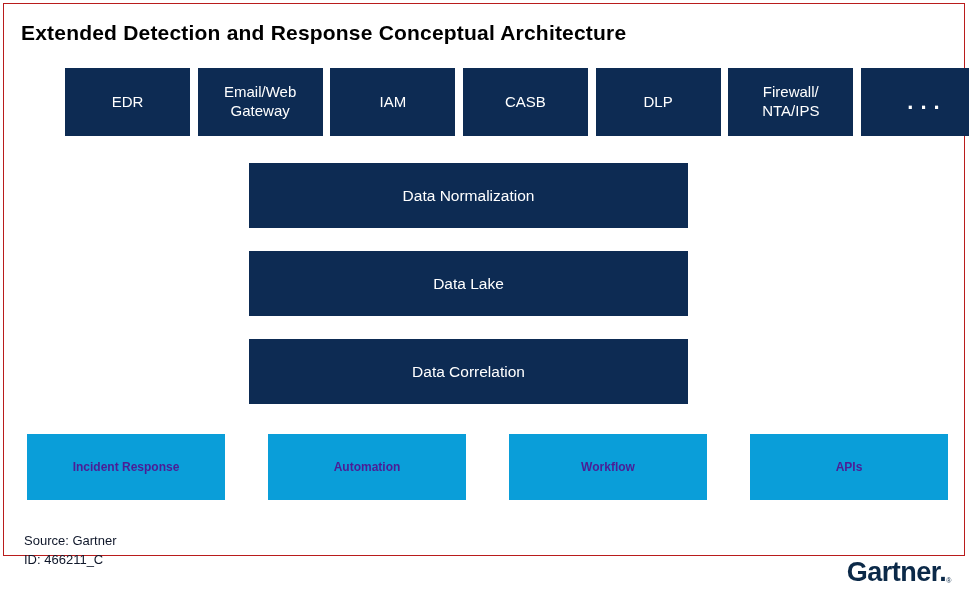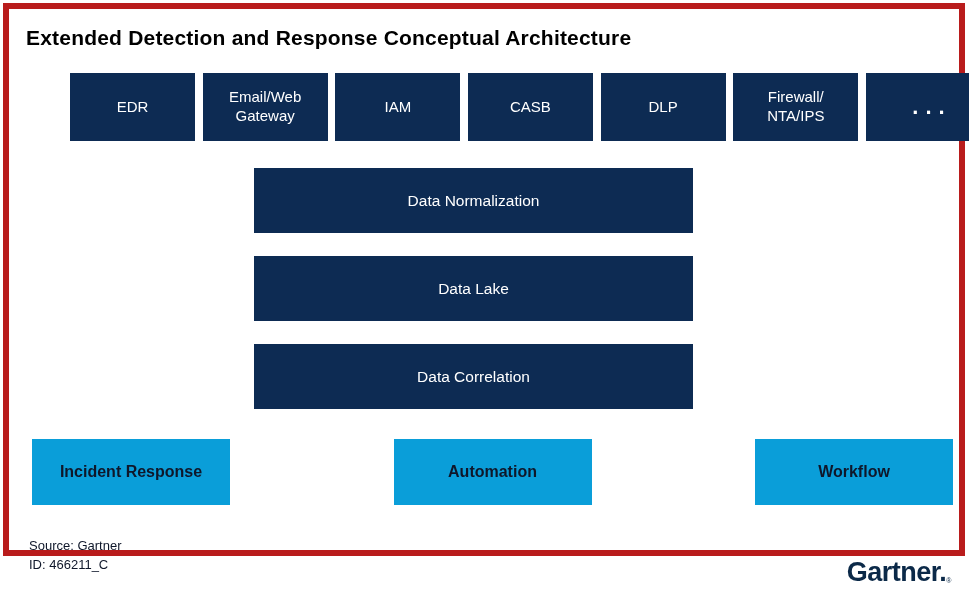--- a/index.html
+++ b/index.html
@@ -10,21 +10,21 @@
     position:relative;
     width:969px; height:594px;
     background:#ffffff;
     overflow:hidden;
   }
 
   .frame {
     position:absolute;
     left:3px; top:3px;
     width:962px; height:553px;
-    border:6px solid #b91c1c;
+    border:1px solid #b91c1c;
     background:#ffffff;
   }
 
   .page-title {
     position:absolute;
     left:17px; top:17px;
     font-size:21px;
     font-weight:700;
     color:#000000;
     letter-spacing:0.2px;
@@ -33,21 +33,21 @@
 
   .box {
     display:flex;
     align-items:center;
     justify-content:center;
     text-align:center;
     white-space:pre-line;
     line-height:1.25;
   }
   .navy { background:#0d2b53; color:#ffffff; font-size:15px; }
-  .blue { background:#0a9ed9; color:#0f172a; font-size:16px; font-weight:700; }
+  .blue { background:#0a9ed9; color:#4c1d95; font-size:12px; font-weight:700; }
 
   .row-top {
     position:absolute;
     left:23px; top:64px;
     width:921px; height:68px;
     display:flex;
     justify-content:space-between;
     margin-left:38px;
   }
   .row-top .box { width:125px; height:68px; }
@@ -122,20 +122,21 @@
     <div class="stack">
       <div class="box navy"><span>Data Normalization</span></div>
       <div class="box navy"><span>Data Lake</span></div>
       <div class="box navy"><span>Data Correlation</span></div>
     </div>
 
     <div class="row-bottom">
       <div class="box blue"><span>Incident Response</span></div>
       <div class="box blue"><span>Automation</span></div>
       <div class="box blue"><span>Workflow</span></div>
+      <div class="box blue"><span>APIs</span></div>
     </div>
 
     <div class="footnote">
       <div>Source: Gartner</div>
       <div>ID: 466211_C</div>
     </div>
 
   </div>
 
   <div class="logo"><span>Gartner.</span><span class="reg">®</span></div>

